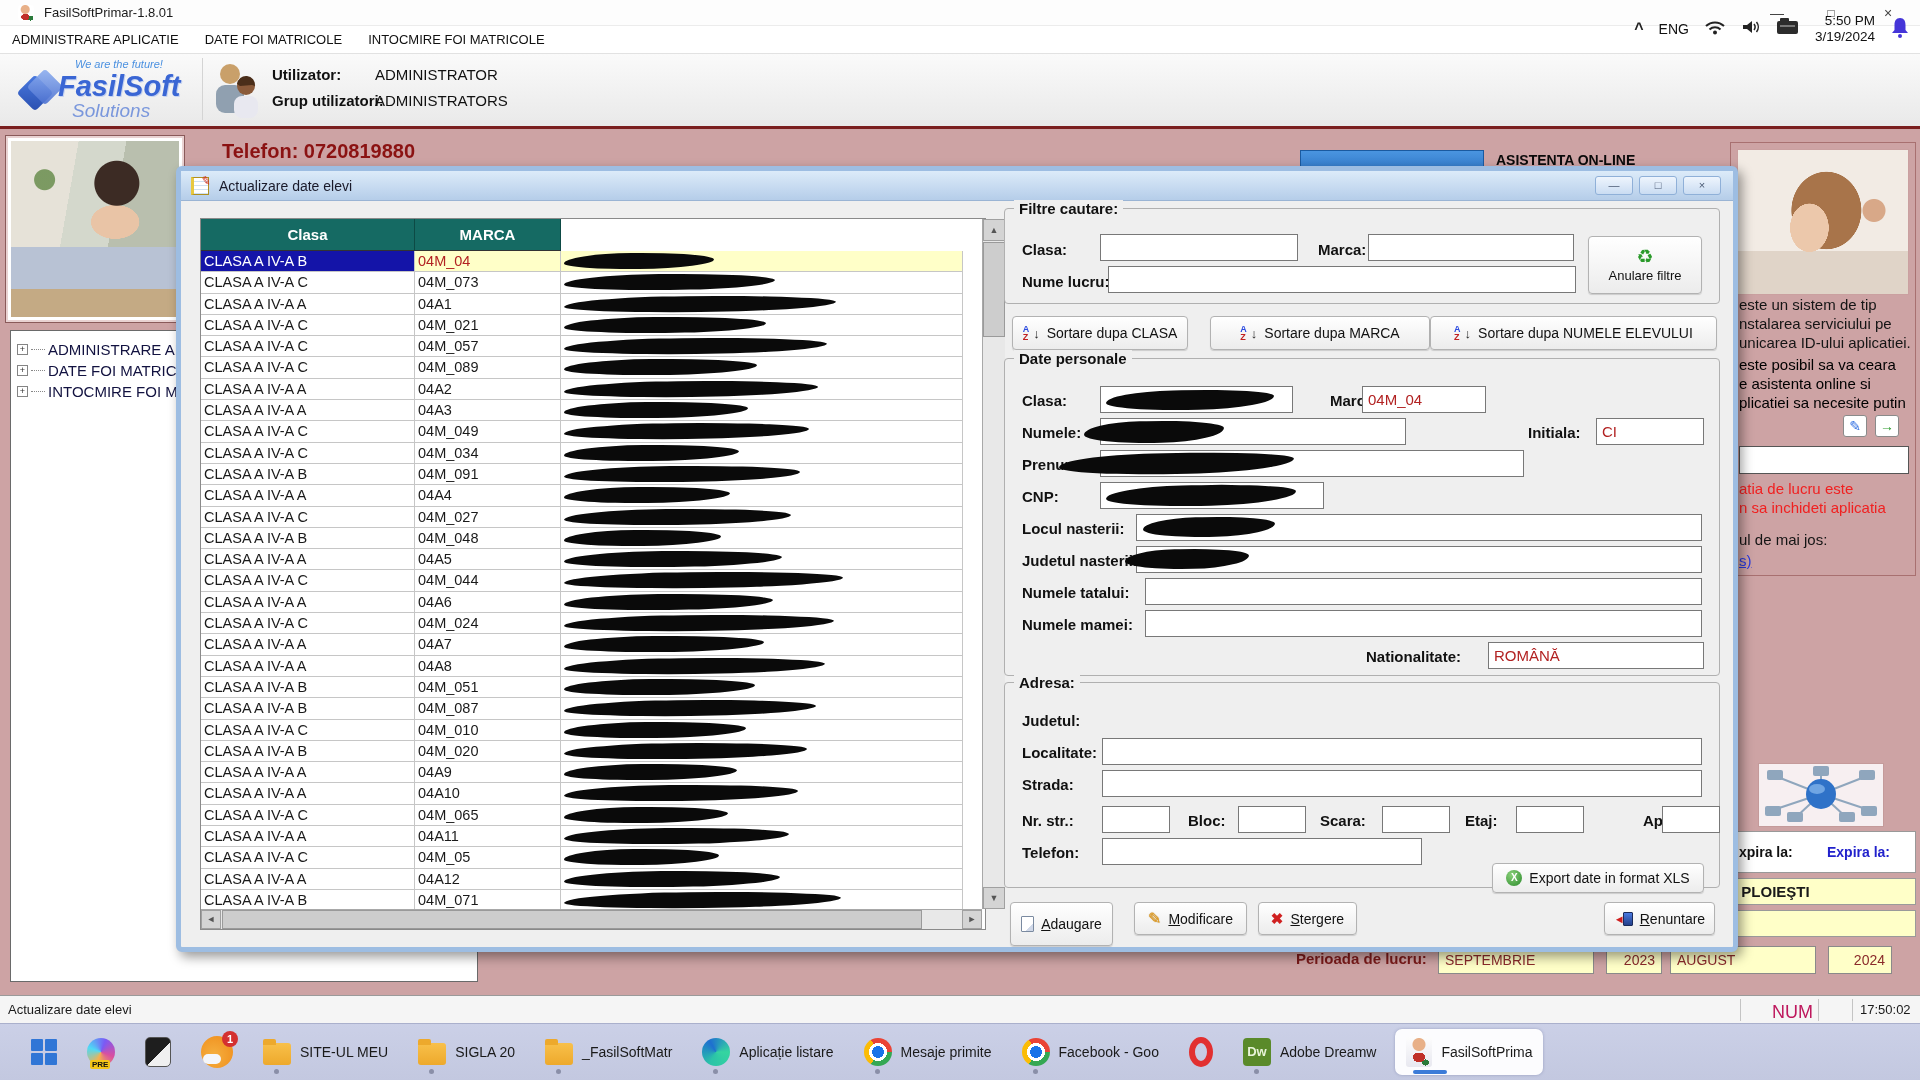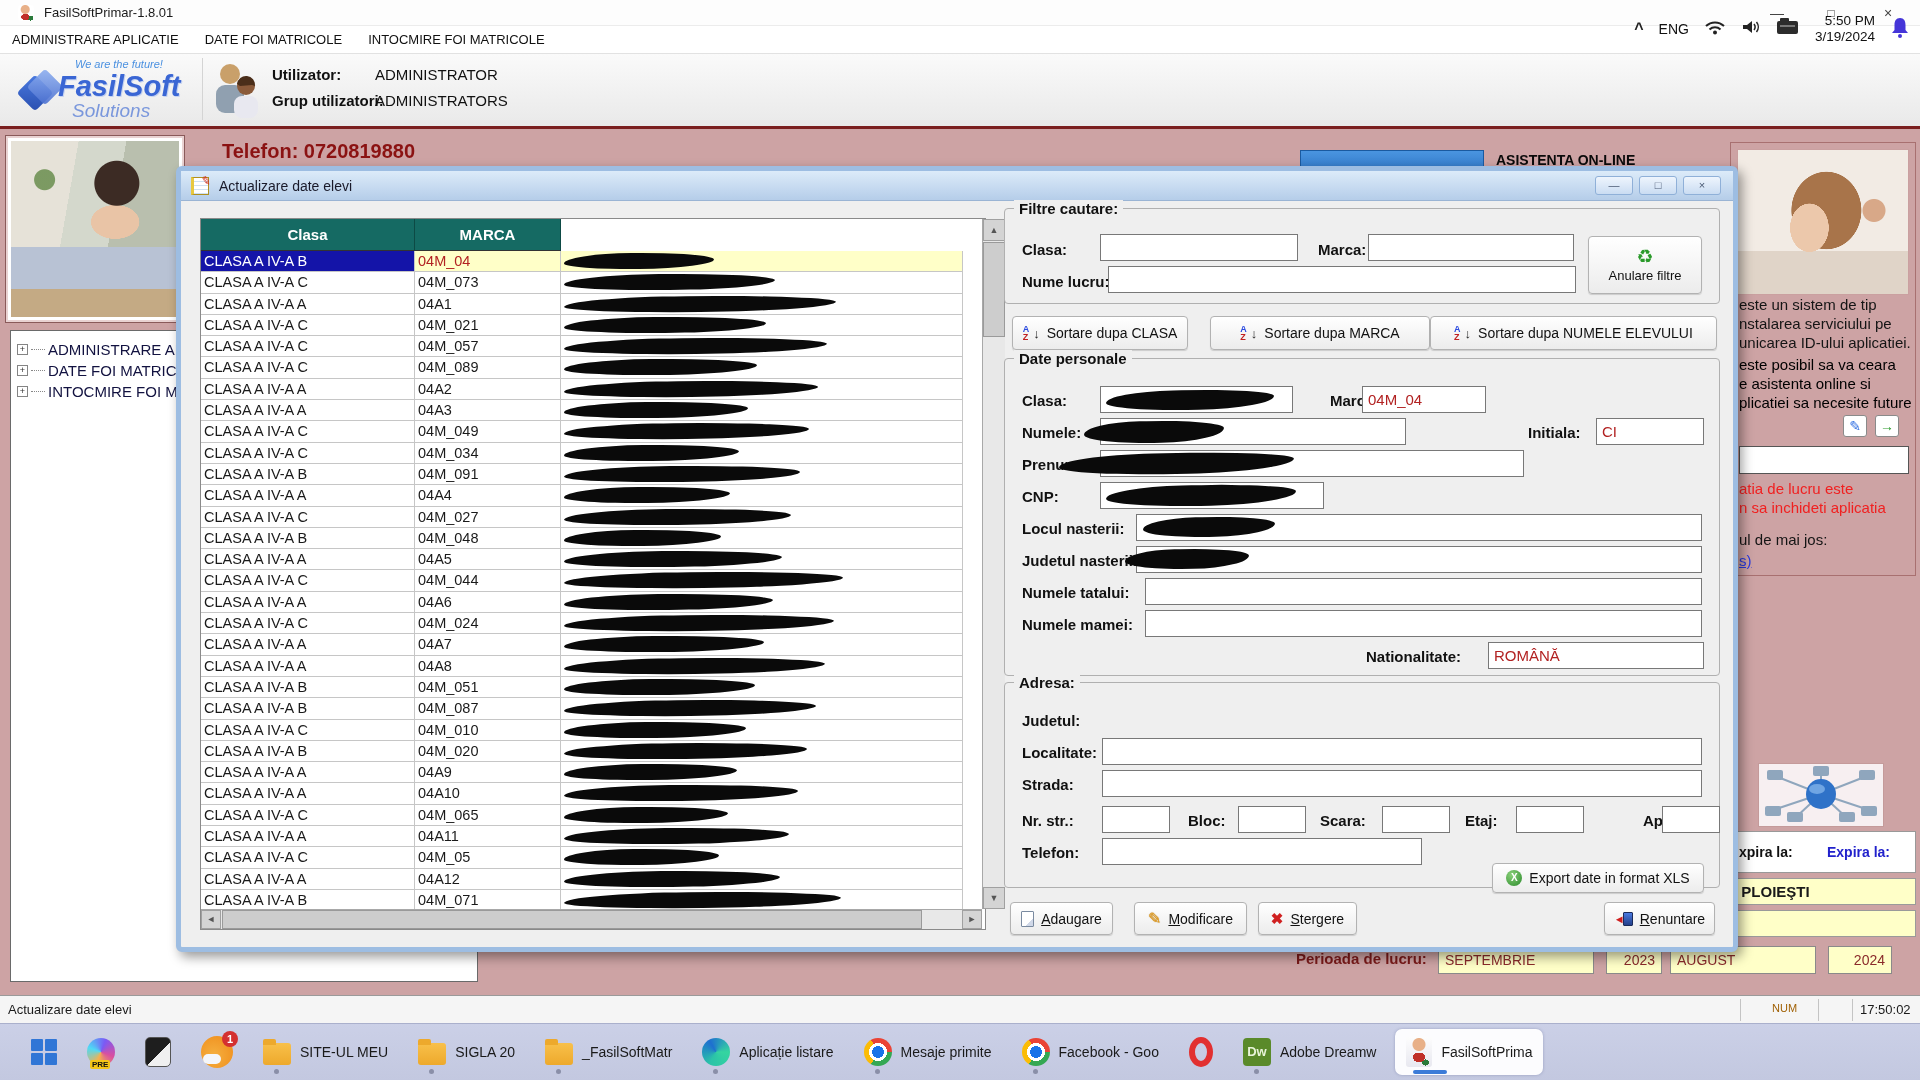--- a/index.html
+++ b/index.html
@@ -139,21 +139,21 @@
   .ic-delx{font-size:15px;color:#d02020;font-weight:bold}
   .ic-exit{display:inline-flex;align-items:center}
   .ic-exit .arr{color:#d02020;font-size:11px;margin-right:-2px}
   .ic-exit .door{display:inline-block;width:10px;height:14px;background:linear-gradient(#4a7ae0,#24408a);border:1px solid #1a2a5a;border-radius:1px}
   .ic-xls{display:inline-block;width:16px;height:16px;border-radius:50%;background:radial-gradient(circle at 35% 30%,#8ad07a,#2a8a2a);color:#fff;font-size:10px;font-weight:bold;text-align:center;line-height:16px}
 
   
   .statusbar{position:absolute;left:0;top:995px;width:1920px;height:28px;background:#f5f5f5;border-top:1px solid #9a9a9a}
   .sb-left{position:absolute;left:8px;top:6px;font-size:13px;color:#1a1a1a}
   .sb-sep{position:absolute;top:3px;width:1px;height:22px;background:#c4c4c4}
-  .sb-num{position:absolute;left:1772px;top:6px;font-size:11px;color:#a16207}
+  .sb-num{position:absolute;left:1772px;top:6px;font-size:18px;color:#be185d}
   .sb-time{position:absolute;left:1860px;top:6px;font-size:13px;color:#1a1a1a}
 
   
   .taskbar{position:absolute;left:0;top:1023px;width:1920px;height:57px;background:linear-gradient(#cbd0e7,#c3c8e0);border-top:1px solid #aab0cc;display:flex;align-items:center;padding-left:20px;gap:8px}
   .tb-item{position:relative;display:flex;align-items:center;gap:9px;padding:7px 11px;border-radius:7px;height:46px}
   .tb-item.active{background:#fcfcfe;box-shadow:0 0 3px rgba(80,90,140,.4)}
   .tb-label{font-size:14px;color:#1a1a1a;white-space:nowrap}
   .tb-dot{position:absolute;left:22px;bottom:1px;width:5px;height:5px;border-radius:50%;background:#8a8fa8}
   .tb-bar{position:absolute;left:18px;bottom:1px;width:34px;height:4px;border-radius:2px;background:#3b7bd8}
   .ic-start{width:26px;height:26px;display:grid;grid-template-columns:12px 12px;grid-template-rows:12px 12px;gap:2px}
@@ -254,21 +254,21 @@
   <div class="assist-box">
     <div class="photo-headset"></div>
     <div id="assist-black">
         <div class="a-black">este un sistem de tip</div>
         <div class="a-black">nstalarea serviciului pe</div>
         <div class="a-black">unicarea ID-ului aplicatiei.</div>
       </div>
     <div id="assist-blue">
         <div class="a-blue">este posibil sa va ceara</div>
         <div class="a-blue">e asistenta online si</div>
-        <div class="a-blue">plicatiei sa necesite future</div>
+        <div class="a-blue">plicatiei sa necesite putin</div>
       </div>
     <span class="mini-doc" style="left:112px;top:272px"><i class="pen">✎</i></span>
     <span class="mini-doc" style="left:144px;top:272px"><i class="arr">→</i></span>
     <div class="assist-input"></div>
     <div id="assist-red">
         <div class="a-red">atia de lucru este</div>
         <div class="a-red">n sa inchideti aplicatia</div>
       </div>
     <div class="assist-more">ul de mai jos:</div>
     <div class="assist-link">s)</div>
@@ -597,21 +597,21 @@
     <div class="inp" style="left:1481px;top:635px;width:58px"></div>
 
     <span class="flabel" style="left:841px;top:673px">Telefon:</span>
     <div class="inp" style="left:921px;top:667px;width:320px"></div>
 
     <div class="wbtn" style="left:1311px;top:692px;width:212px;height:30px;z-index:3">
       <span class="ic-xls">X</span>
       <span>Export date in format XLS</span>
     </div>
 
-    <div class="wbtn" style="left:829px;top:731px;width:103px;height:33px">
+    <div class="wbtn" style="left:829px;top:731px;width:103px;height:44px">
       <span class="ic-page"></span>
       <span class="ul-first">Adaugare</span>
     </div>
     <div class="wbtn" style="left:953px;top:731px;width:113px;height:33px">
       <span class="ic-pencil">✎</span>
       <span class="ul-first">Modificare</span>
     </div>
     <div class="wbtn" style="left:1077px;top:731px;width:99px;height:33px">
       <span class="ic-delx">✖</span>
       <span class="ul-first">Stergere</span>

